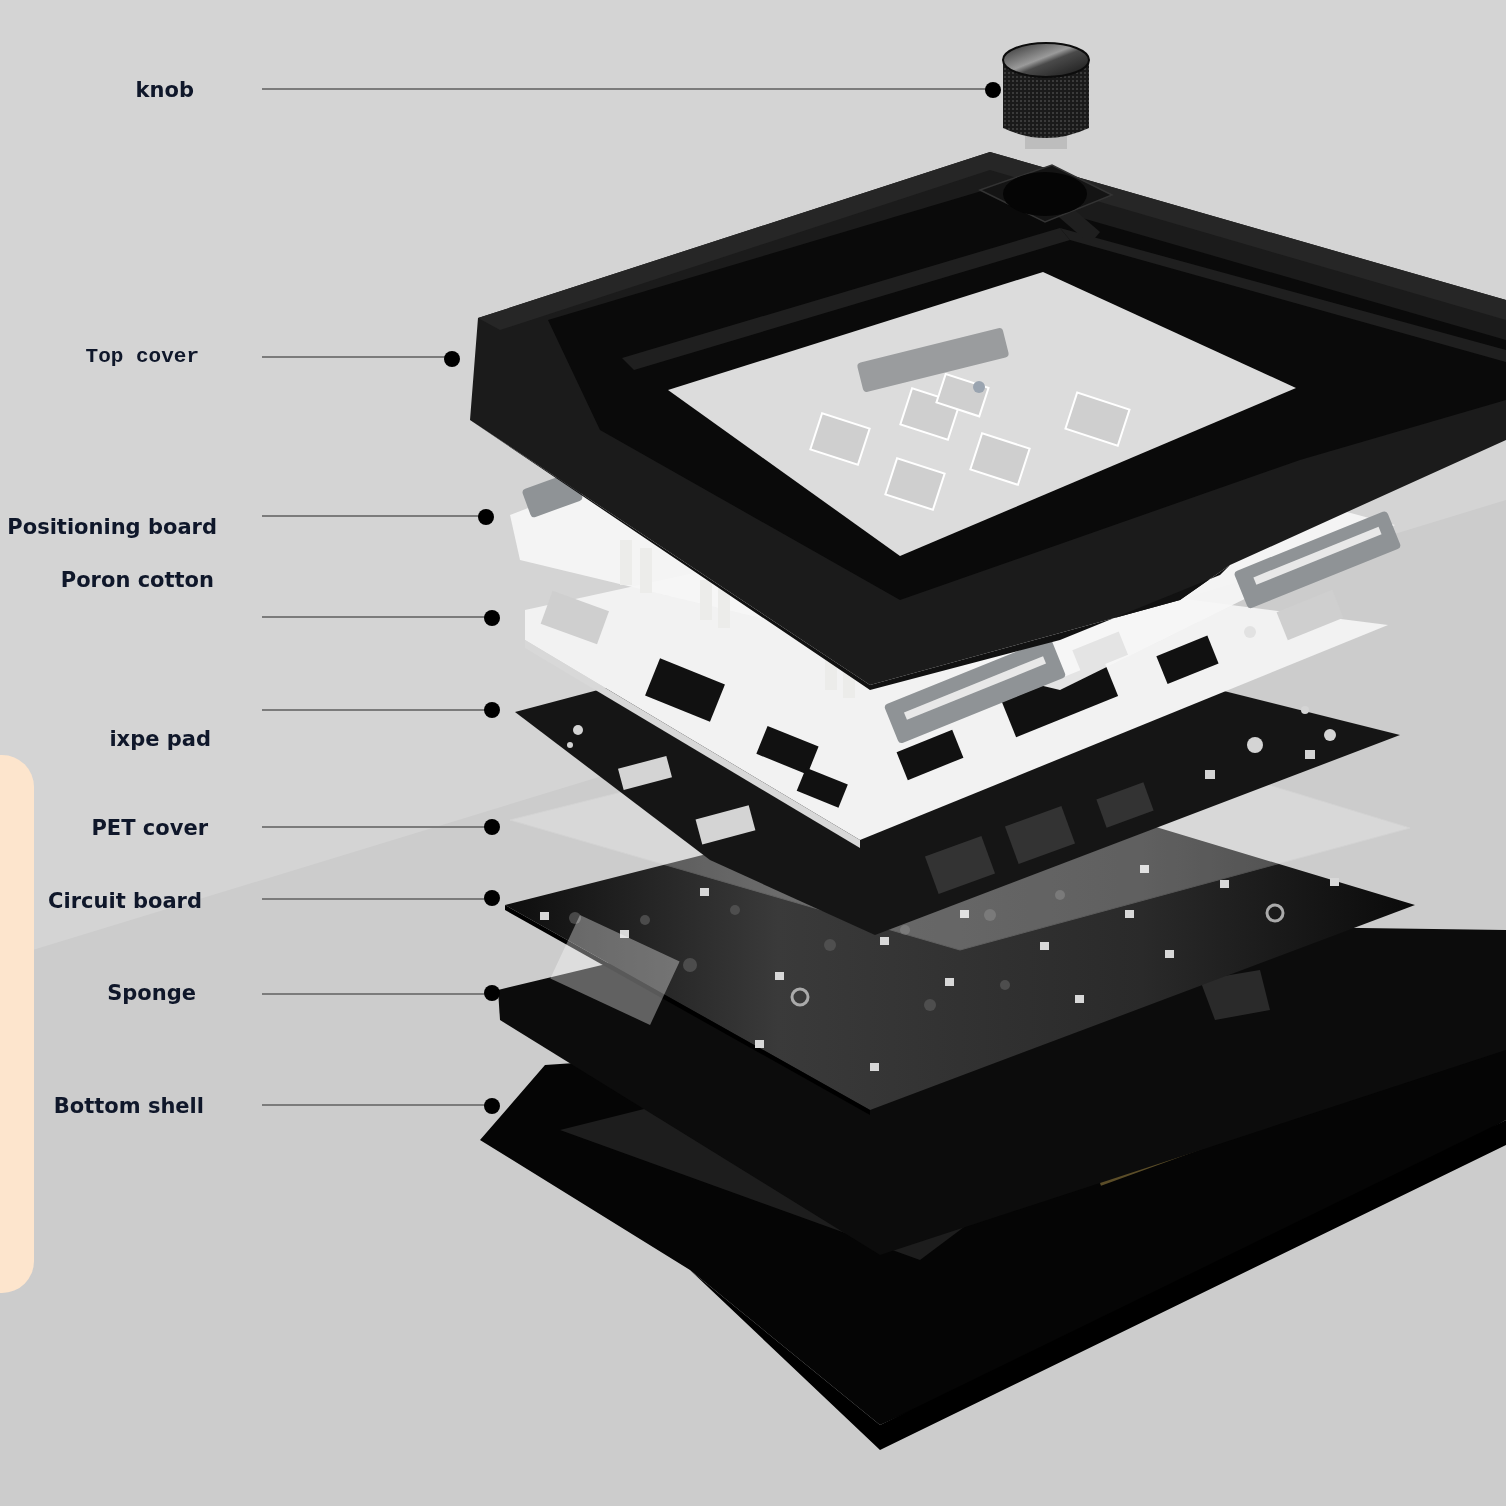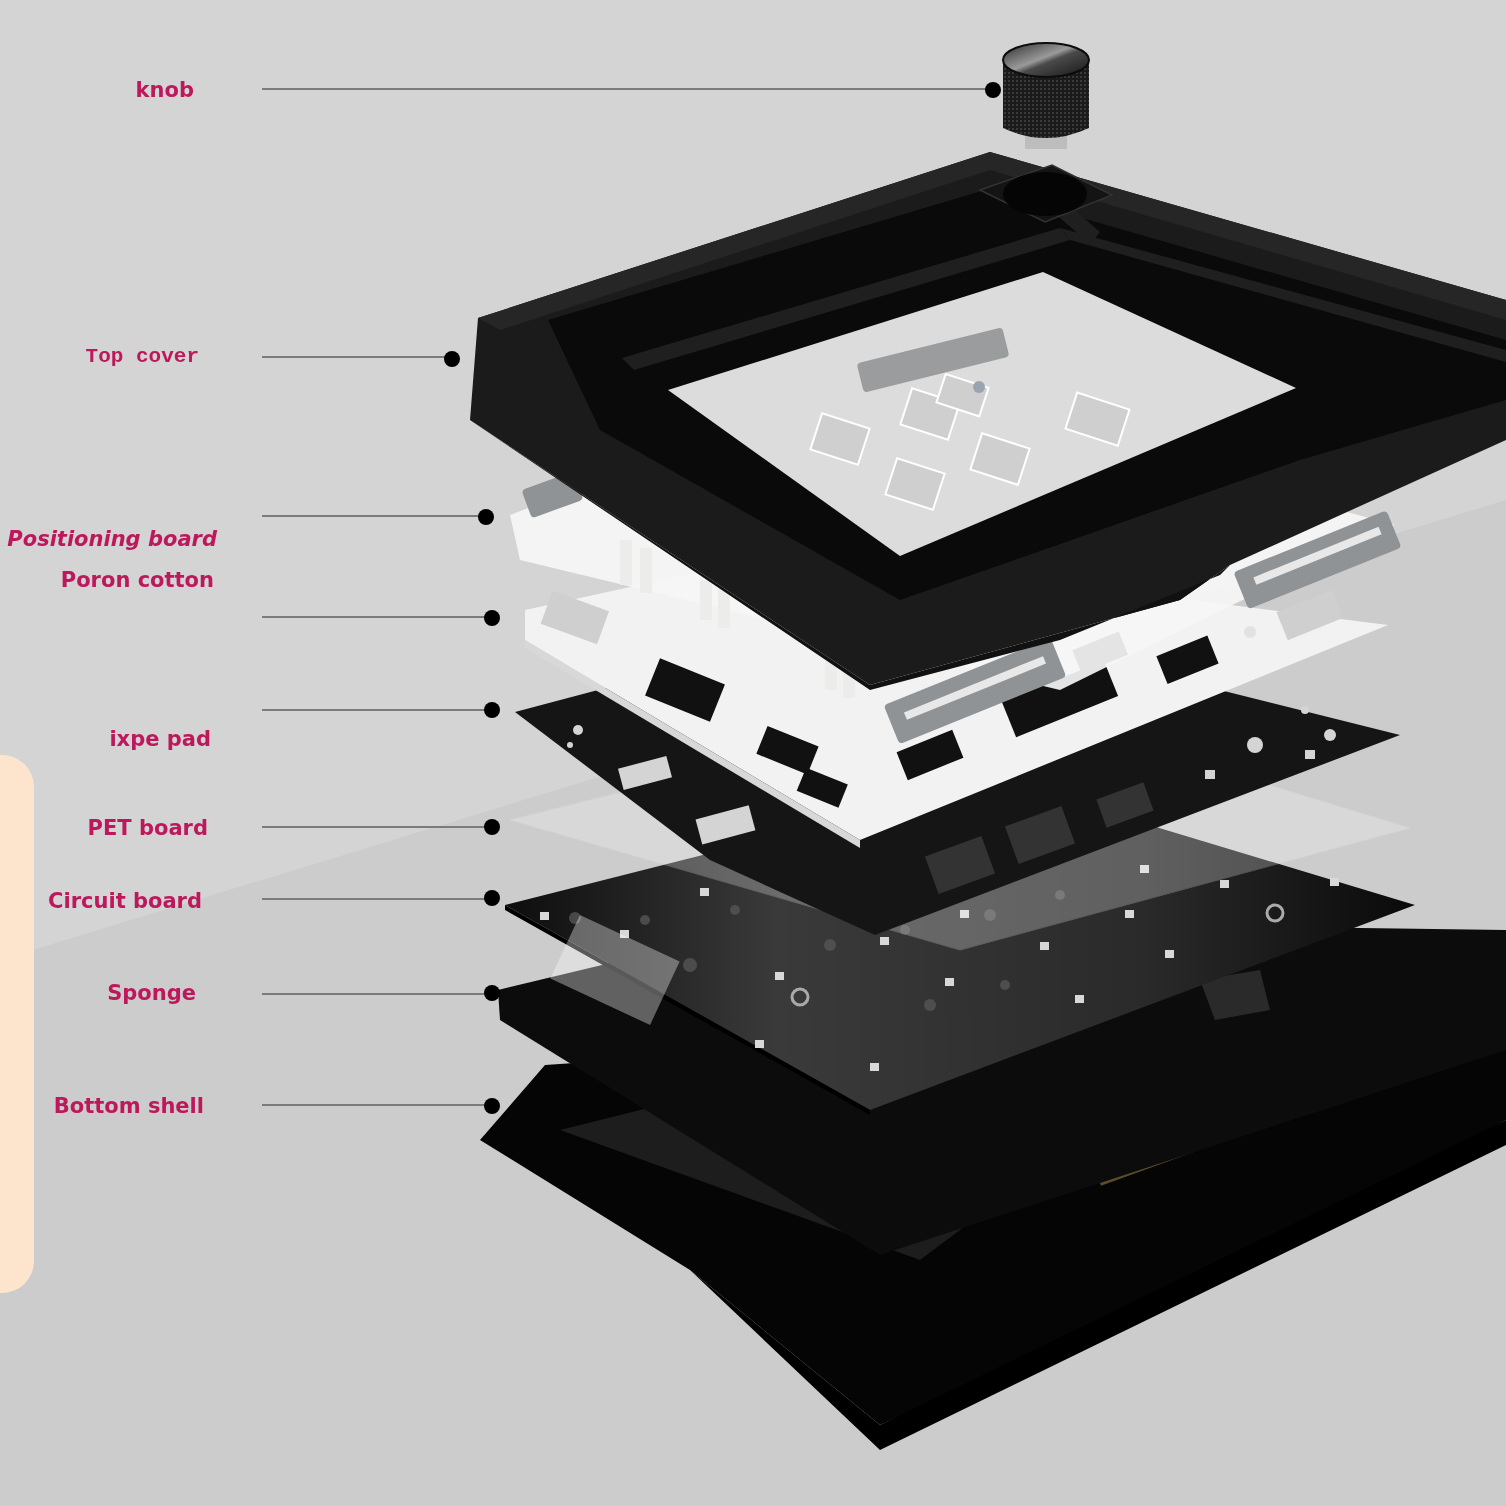--- a/index.html
+++ b/index.html
@@ -9,21 +9,21 @@
       font-family: "DejaVu Sans", sans-serif;
     }
     .bg-lower {
       position: absolute; left: 0; top: 0; width: 1506px; height: 1506px;
     }
     .peach-panel {
       position: absolute; left: 0; top: 755px; width: 34px; height: 538px;
       background: #fde5cd; border-radius: 0 32px 32px 0;
     }
     .label {
-      position: absolute; font-weight: bold; font-size: 21px; color: #be185d;
+      position: absolute; font-weight: bold; font-size: 21px; color: #0f172a;
       white-space: nowrap; text-align: center; transform: translateY(-50%);
     }
     .leader {
       position: absolute; height: 2px; background: #7b7b7b; left: 262px;
       transform: translateY(-50%);
     }
     .dot {
       position: absolute; width: 16px; height: 16px; border-radius: 50%;
       background: #000; transform: translate(-50%, -50%);
     }
@@ -224,39 +224,39 @@
   <div class="dot" style="left:993px; top:90px;"></div>
 </div>
 
 <div>
   <span class="label" style="right:1307px; top:356px;font-family:Liberation Mono, monospace;">Top cover</span>
   <div class="leader" style="top:357px; width:190px;"></div>
   <div class="dot" style="left:452px; top:359px;"></div>
 </div>
 
 <div>
-  <span class="label" style="right:1289px; top:539px;font-style:italic;">Positioning board</span>
+  <span class="label" style="right:1289px; top:527px;">Positioning board</span>
   <div class="leader" style="top:516px; width:224px;"></div>
   <div class="dot" style="left:486px; top:517px;"></div>
 </div>
 
 <div>
   <span class="label" style="right:1292px; top:580px;">Poron cotton</span>
   <div class="leader" style="top:617px; width:230px;"></div>
   <div class="dot" style="left:492px; top:618px;"></div>
 </div>
 
 <div>
   <span class="label" style="right:1295px; top:708px;margin-top:31px;">ixpe pad</span>
   <div class="leader" style="top:710px; width:230px;"></div>
   <div class="dot" style="left:492px; top:710px;"></div>
 </div>
 
 <div>
-  <span class="label" style="right:1298px; top:828px;">PET board</span>
+  <span class="label" style="right:1298px; top:828px;">PET cover</span>
   <div class="leader" style="top:827px; width:230px;"></div>
   <div class="dot" style="left:492px; top:827px;"></div>
 </div>
 
 <div>
   <span class="label" style="right:1304px; top:901px;">Circuit board</span>
   <div class="leader" style="top:899px; width:230px;"></div>
   <div class="dot" style="left:492px; top:898px;"></div>
 </div>
 

